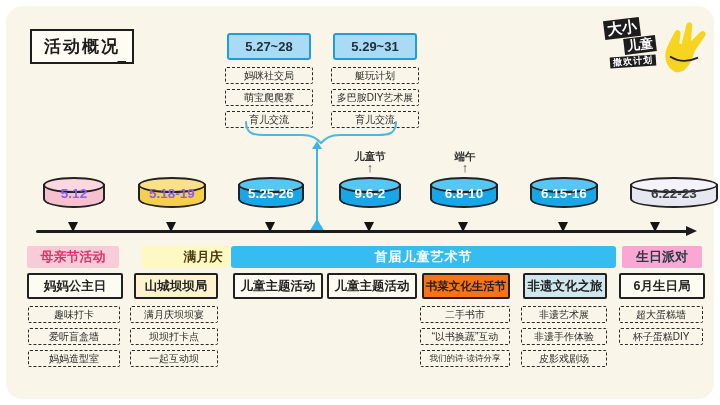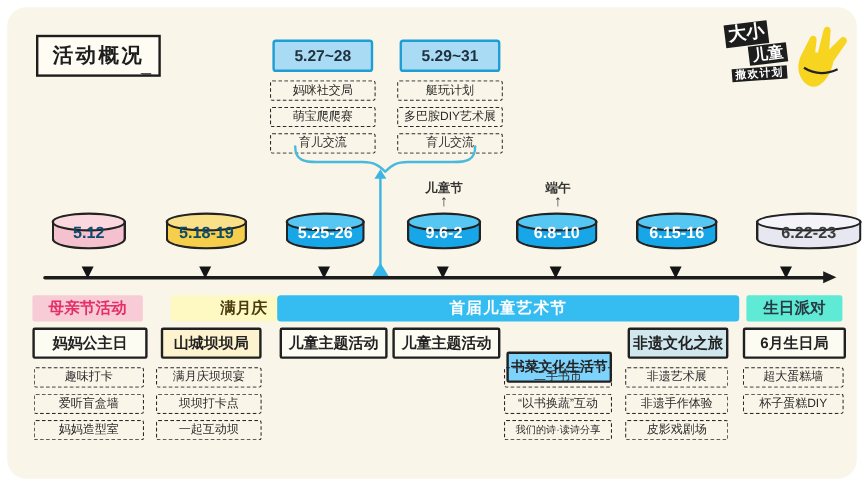--- a/index.html
+++ b/index.html
@@ -49,46 +49,46 @@
   .tl-down{top:216px;width:0;height:0;border-left:5.5px solid transparent;
     border-right:5.5px solid transparent;border-top:10px solid #141414;}
 
   
   .cyl{position:absolute;top:171px;height:31px;}
   .cyl .lid{position:absolute;left:0;right:0;top:0;height:12px;border:2px solid #222;
     border-radius:50%;z-index:1;}
   .cyl .bod{position:absolute;left:0;right:0;top:7px;bottom:0;border:2px solid #222;
     border-top:none;border-radius:0 0 50% 50% / 0 0 9px 9px;}
   .cyl .lab{position:absolute;left:0;right:0;top:9px;z-index:2;text-align:center;
-    font-weight:bold;font-size:13.5px;color:#0c4a6e;}
+    font-weight:bold;font-size:13.5px;color:#8b5cf6;}
   .cyl-pink .lid{background:#fbd7e0;} .cyl-pink .bod{background:#f6c1ce;}
   .cyl-yellow .lid{background:#fae189;} .cyl-yellow .bod{background:#f5cf4b;}
   .cyl-blue .lid{background:#56c6f3;} .cyl-blue .bod{background:#17a7e8;}
   .cyl-blue .lab{color:#ffffff;}
   .cyl-gray .lid{background:#f3f3f9;} .cyl-gray .bod{background:#e6e7f0;}
   .cyl-gray .lab{color:#3a3a3a;}
 
   .note{position:absolute;top:144px;width:70px;text-align:center;font-size:10.5px;
     color:#333;font-weight:bold;}
   .note-arrow{position:absolute;top:155px;width:70px;text-align:center;font-size:13px;
     color:#333;line-height:1;}
 
   
   .sec-header{top:240px;height:22px;line-height:22px;text-align:center;font-weight:bold;
     font-size:13px;border-radius:2px;}
   .hd-pink{background:#f8ccd6;color:#e3306b;}
   .hd-yellow{background:#fef9c3;color:#4a3a10;padding-left:28px;}
-  .hd-lblue{background:#5eead4;color:#2a3a44;}
+  .hd-lblue{background:#f9a8d4;color:#2a3a44;}
   .banner{left:225px;top:240px;width:385px;height:22px;line-height:22px;background:#35bdf2;
     border-radius:3px;color:#ffffff;font-weight:bold;font-size:13px;text-align:center;letter-spacing:1px;}
 
   .solid-box{top:267px;height:22px;line-height:22px;border:2px solid #202020;border-radius:2px;
     text-align:center;font-weight:bold;font-size:12.5px;color:#222;background:#fdfcf3;}
   .sb-yellow{background:#fdf3cf;}
-  .sb-blue1{background:#7dd3fc;margin-top:20px;}
+  .sb-blue1{background:#f97316;}
   .sb-blue2{background:#cfe7ed;}
 
   .col-dash{position:absolute;height:15px;line-height:15px;border:1.5px dashed #2a2a2a;
     border-radius:2px;text-align:center;font-size:10px;color:#2a2a2a;}
   .fs9{font-size:8.5px;}
 </style>
 </head>
 <body>
 
 <div class="panel">

